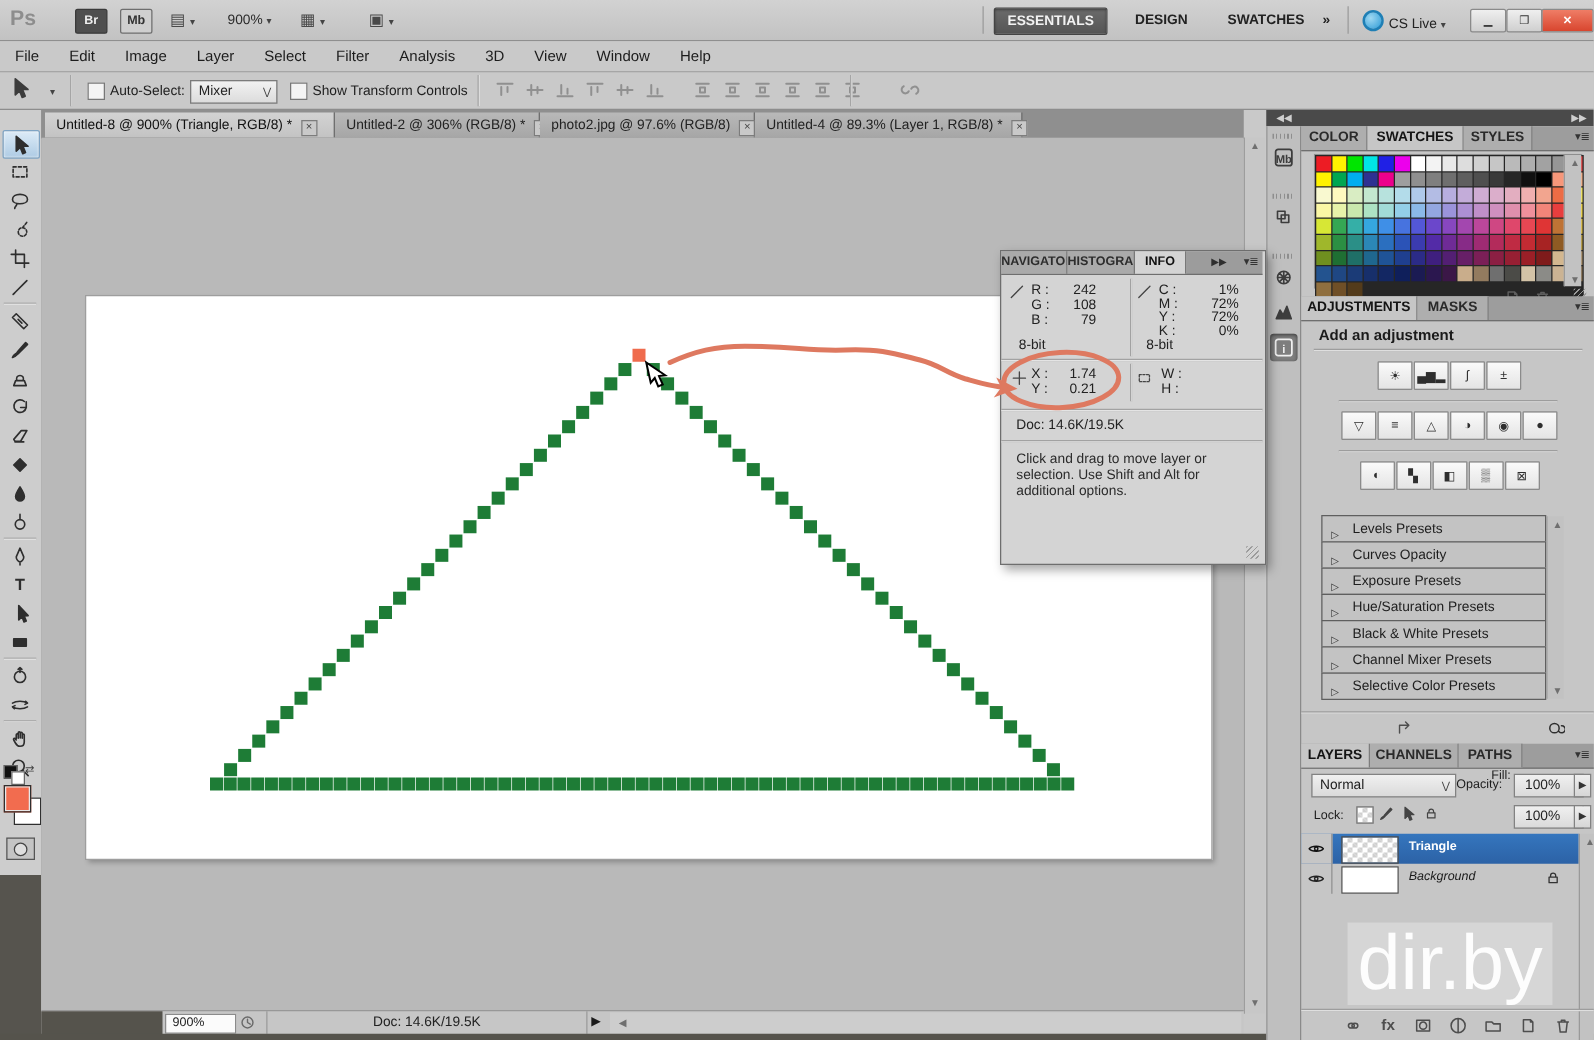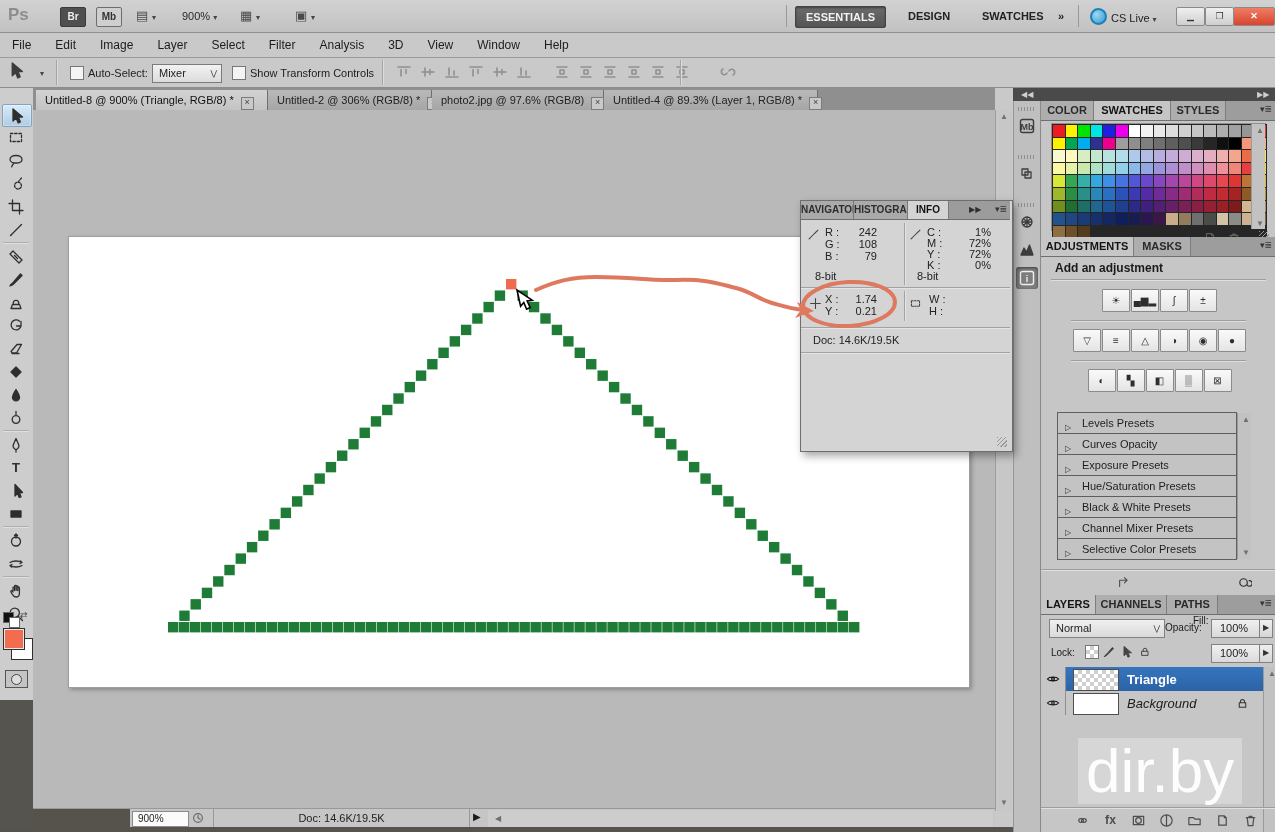--- a/index.html
+++ b/index.html
@@ -81,21 +81,21 @@
   .adjhr{height:1px;background:#9d9d9d;border-bottom:1px solid #dfdfdf;}
   .adjico{width:26px;height:21px;background:linear-gradient(#fafafa,#e4e4e4);border:1px solid #8b8b8b;display:flex;align-items:center;justify-content:center;font-size:10px;color:#2e2e2e;border-radius:1px;}
   .preset{left:16px;width:178px;height:20px;background:#c3c3c3;border:1px solid #5f5f5f;margin-top:-1px;font-size:11px;color:#1e1e1e;line-height:20px;}
   .preset .tri{position:absolute;left:7px;top:5px;font-size:8px;color:#333;}
   .preset .lab{position:absolute;left:24px;top:0;}
   .lyrctl{font-size:10px;color:#1c1c1c;}
   .lyrbox{background:linear-gradient(#f0f0f0,#dadada);border:1px solid #828282;font-size:11px;color:#222;}
   .lyrrow{left:0;width:222px;height:24px;}
   .lyrrow .eyecell{position:absolute;left:0;top:0;width:24px;height:24px;border-right:1px solid #8f8f8f;display:flex;align-items:center;justify-content:center;}
   .lyrrow .thumb{position:absolute;left:32px;top:2px;width:44px;height:20px;border:1px solid #4e4e4e;}
-  .lyrrow .lname{position:absolute;left:86px;top:5px;font-size:13px;}
+  .lyrrow .lname{position:absolute;left:86px;top:5px;font-size:10px;}
   .checker{background:
      linear-gradient(45deg,#cfcfcf 25%,transparent 25%,transparent 75%,#cfcfcf 75%),
      linear-gradient(45deg,#cfcfcf 25%,#ffffff 25%,#ffffff 75%,#cfcfcf 75%);
      background-size:8px 8px;background-position:0 0,4px 4px;}
   
   #infopanel{left:800px;top:200px;width:211px;height:250px;background:#d4d4d4;border:1px solid #6e6e6e;box-shadow:3px 4px 8px rgba(0,0,0,.35);z-index:30;}
   #infotabs{left:0;top:0;width:209px;height:18px;background:#9c9c9c;border-bottom:1px solid #6e6e6e;}
   .itab{top:0;height:18px;font-size:10px;font-weight:bold;color:#2d2d2d;line-height:18px;text-align:center;background:#aaa;border-right:1px solid #787878;overflow:hidden;white-space:nowrap;}
   .itab.active{background:#d4d4d4;color:#111;}
   .inflab{font-size:11px;color:#222;}
@@ -734,20 +734,21 @@
   <span class="abs infval" style="left:42px;top:104px;width:34px">0.21</span>
   <div class="abs vline" style="left:103px;top:90px;height:30px"></div>
   <span class="abs" id="whIcon" style="left:108px;top:95px"><svg viewBox="0 0 16 16" width="13" height="13">
         <path d="M3 4.5H13V11.5H3Z" fill="none" stroke="#444" stroke-width="1.3" stroke-dasharray="2 1.5" stroke-linecap="round" stroke-linejoin="round"></path>
       </svg></span>
   <span class="abs inflab" style="left:128px;top:92px">W :</span>
   <span class="abs inflab" style="left:128px;top:104px">H :</span>
   <div class="abs infline" style="left:0;top:126px;width:209px"></div>
   <span class="abs inflab" style="left:12px;top:133px">Doc: 14.6K/19.5K</span>
   <div class="abs infline" style="left:0;top:151px;width:209px"></div>
+  <div class="abs" id="inftip" style="left:12px;top:160px;width:186px">Click and drag to move layer or selection.  Use Shift and Alt for additional options.</div>
   <span class="abs grip" style="left:196px;top:236px"></span>
 </div>
 
 <svg class="abs" id="artlayer" width="1275" height="832">
     <rect x="168" y="622" width="10.4" height="10.4" fill="#1E7C36"></rect>
     <rect x="178.98387096774195" y="622" width="10.4" height="10.4" fill="#1E7C36"></rect>
     <rect x="189.96774193548387" y="622" width="10.4" height="10.4" fill="#1E7C36"></rect>
     <rect x="200.9516129032258" y="622" width="10.4" height="10.4" fill="#1E7C36"></rect>
     <rect x="211.93548387096774" y="622" width="10.4" height="10.4" fill="#1E7C36"></rect>
     <rect x="222.9193548387097" y="622" width="10.4" height="10.4" fill="#1E7C36"></rect>

